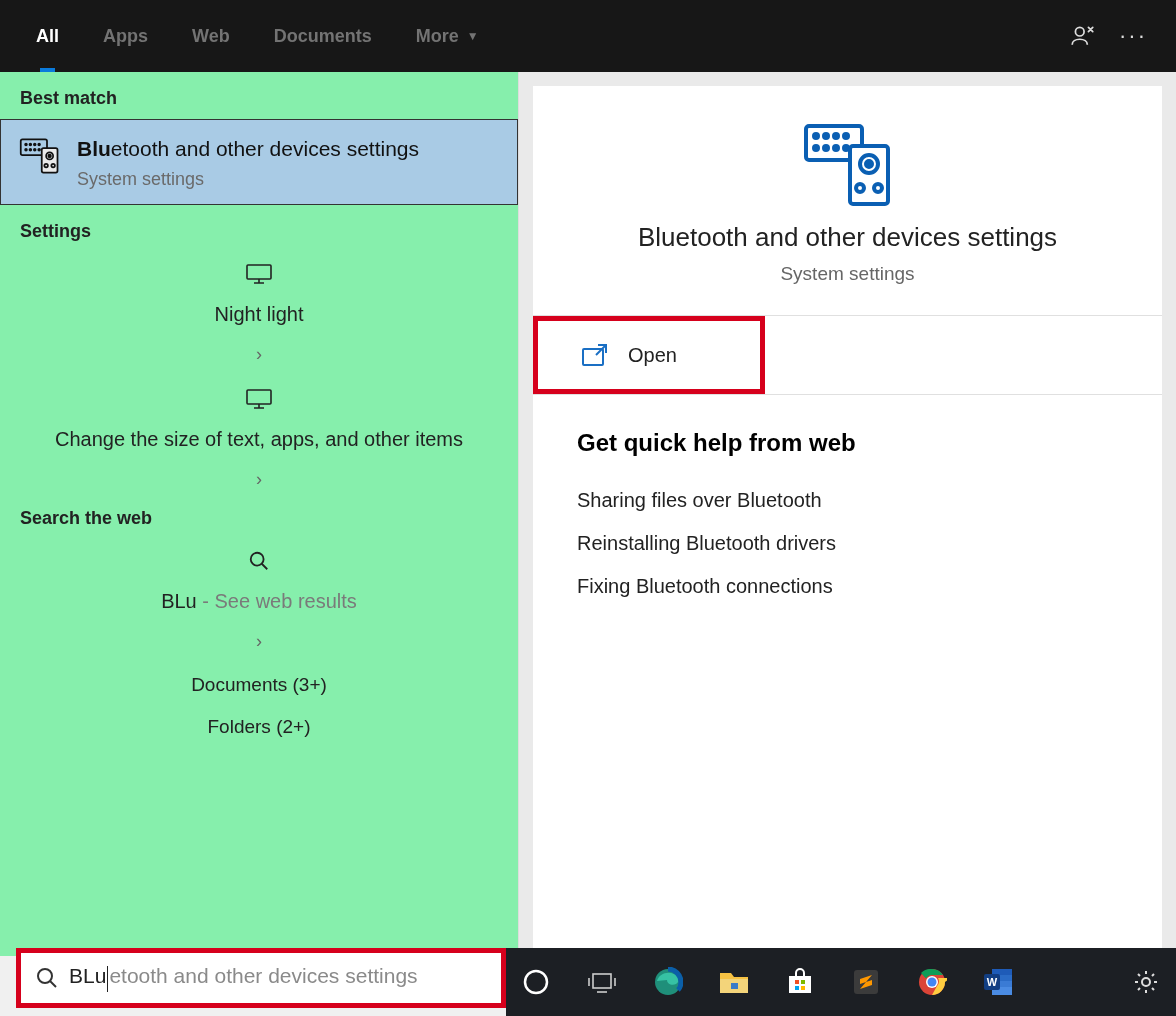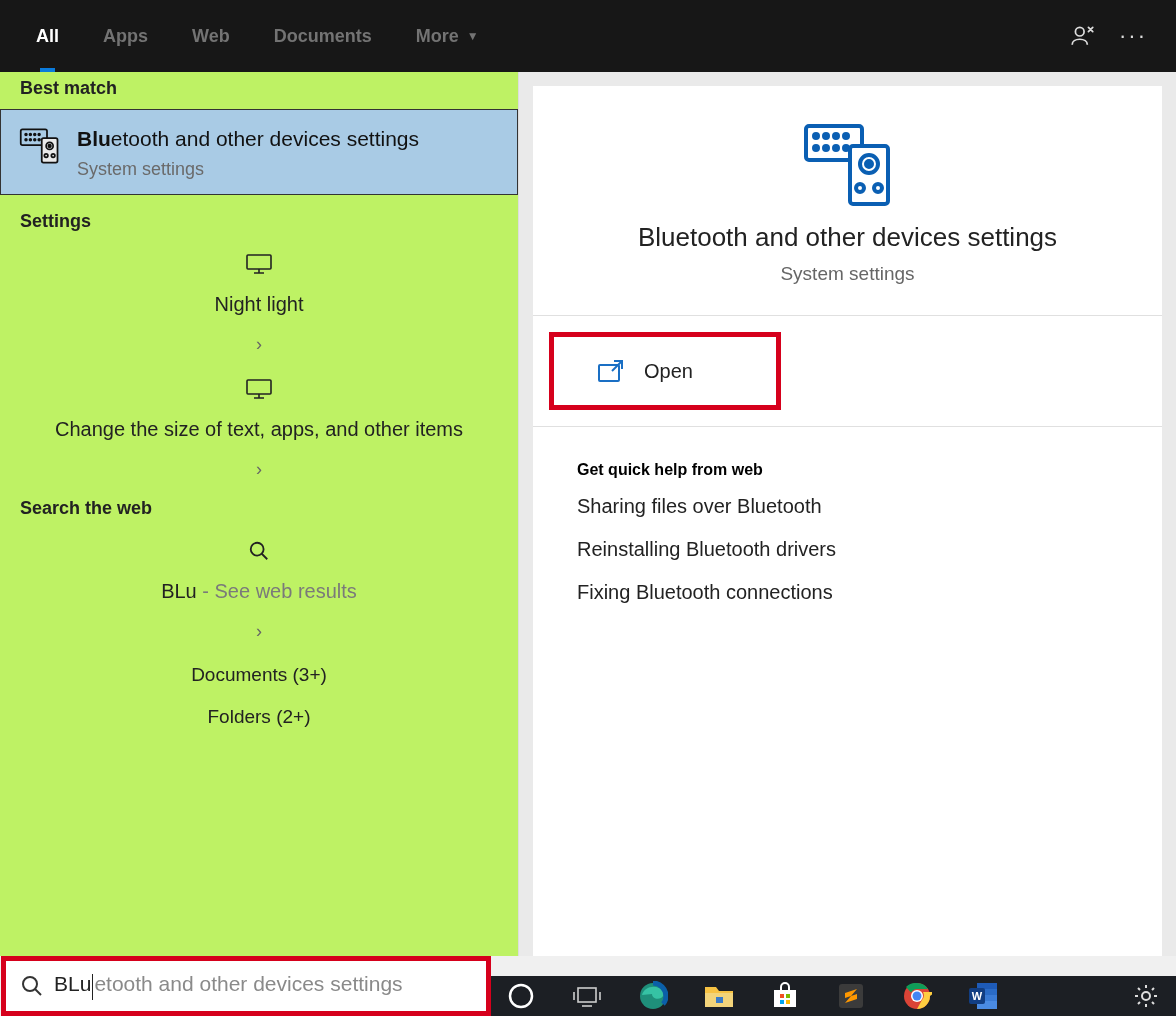--- a/index.html
+++ b/index.html
@@ -11,21 +11,21 @@
   .tabbar .tab { padding: 0 18px; height: 100%; display: flex; align-items: center; cursor: pointer; color: #737373; position: relative; font-weight: bold; }
   .tabbar .tab.active { color: #fff; font-weight: 600; }
   .tabbar .tab.active::after { content: ""; position: absolute; left: 22px; right: 22px; bottom: 0; height: 4px; background: #0a7bdc; }
   .tabbar .tab.more .chev { margin-left: 8px; font-size: 12px; }
   .tabbar .spacer { flex: 1; }
   .tabbar .iconbtn { width: 50px; height: 100%; display: flex; align-items: center; justify-content: center; color: #ddd; cursor: pointer; }
   .tabbar .dots { font-size: 22px; letter-spacing: 2px; }
 
   
   .main { display: flex; height: calc(100% - 72px - 60px); background: #eaeaea; }
-  .left  { width: 519px; background: #bef264; border-right: 1px solid #ddd; padding-top: 0; }
+  .left  { width: 519px; background: #86efac; border-right: 1px solid #ddd; padding-top: 10px; }
   .right { flex: 1; background: #fff; margin: 14px 14px 0 14px; padding: 30px 0 0 0; position: relative; }
 
   .section-label { font-size: 18px; font-weight: 600; color: #222; padding: 6px 20px 10px 20px; }
 
   
   .best { display: flex; align-items: flex-start; gap: 16px; padding: 14px 18px; background: #a9cbe5; border: 1px solid #333; margin: 0 0 10px 0; cursor: pointer; }
   .best .bicon { width: 42px; height: 42px; flex-shrink: 0; }
   .best .btitle { font-size: 21px; line-height: 1.4; color: #111; }
   .best .btitle b { font-weight: 700; }
   .best .bsub { font-size: 18px; color: #6a6a6a; margin-top: 6px; }
@@ -39,29 +39,29 @@
   .webrow .rtxt .q { color: #222; }
   .webrow .rtxt .hint { color: #7a7a7a; }
 
   .plain { font-size: 19px; color: #222; padding: 10px 20px; cursor: pointer; text-align: center; }
 
   
   .right .hero { display: flex; flex-direction: column; align-items: center; gap: 10px; padding-bottom: 30px; border-bottom: 1px solid #e0e0e0; }
   .right .hero .hicon { width: 96px; height: 96px; }
   .right .hero .htitle { font-size: 26px; color: #222; text-align: center; }
   .right .hero .hsub   { font-size: 19px; color: #666; }
-  .right .openrow { display: flex; align-items: center; gap: 18px; padding: 26px 44px; font-size: 20px; color: #222; cursor: pointer; border: 5px solid #d6001c; width: 232px; height: 78px; margin: 16px; }
+  .right .openrow { display: flex; align-items: center; gap: 18px; padding: 26px 44px; font-size: 20px; color: #222; cursor: pointer; border: 5px solid #d6001c; width: 232px; height: 78px; margin: 0; }
   .right .openrow .oicon { color: #1a6fc4; width: 28px; }
   .right .divider { height: 1px; background: #e0e0e0; }
   .right .help { padding: 34px 44px; }
-  .right .help .hlabel { font-size: 16px; font-weight: 600; margin-bottom: 16px; }
+  .right .help .hlabel { font-size: 24px; font-weight: 600; margin-bottom: 32px; }
   .right .help .hlink  { font-size: 20px; color: #222; margin-bottom: 20px; cursor: pointer; }
 
   
-  .bottom { position: absolute; left: 1px; right: 0; bottom: 0; height: 52px; display: flex; align-items: flex-end; }
+  .bottom { position: absolute; left: 16px; right: 0; bottom: 0; height: 68px; display: flex; }
   .searchwrap { width: 490px; height: 60px; background: #fff; display: flex; align-items: center; padding: 0 14px; border: 5px solid #d6001c; gap: 10px; }
   .searchwrap .sicon { width: 24px; height: 24px; color: #333; }
   .searchwrap .typed { font-size: 21px; color: #222; }
   .searchwrap .ghost { font-size: 21px; color: #8a8a8a; }
   .searchwrap .caret { width: 1px; height: 26px; background: #222; display: inline-block; vertical-align: middle; margin: 0 1px; }
   .taskbar { flex: 1; background: #1c1f24; display: flex; align-items: center; padding: 0 10px; gap: 26px; }
   .taskbar .tb { width: 40px; height: 40px; display: flex; align-items: center; justify-content: center; cursor: pointer; }
   .taskbar .spacer { flex: 1; }
 
   svg { display: block; }

